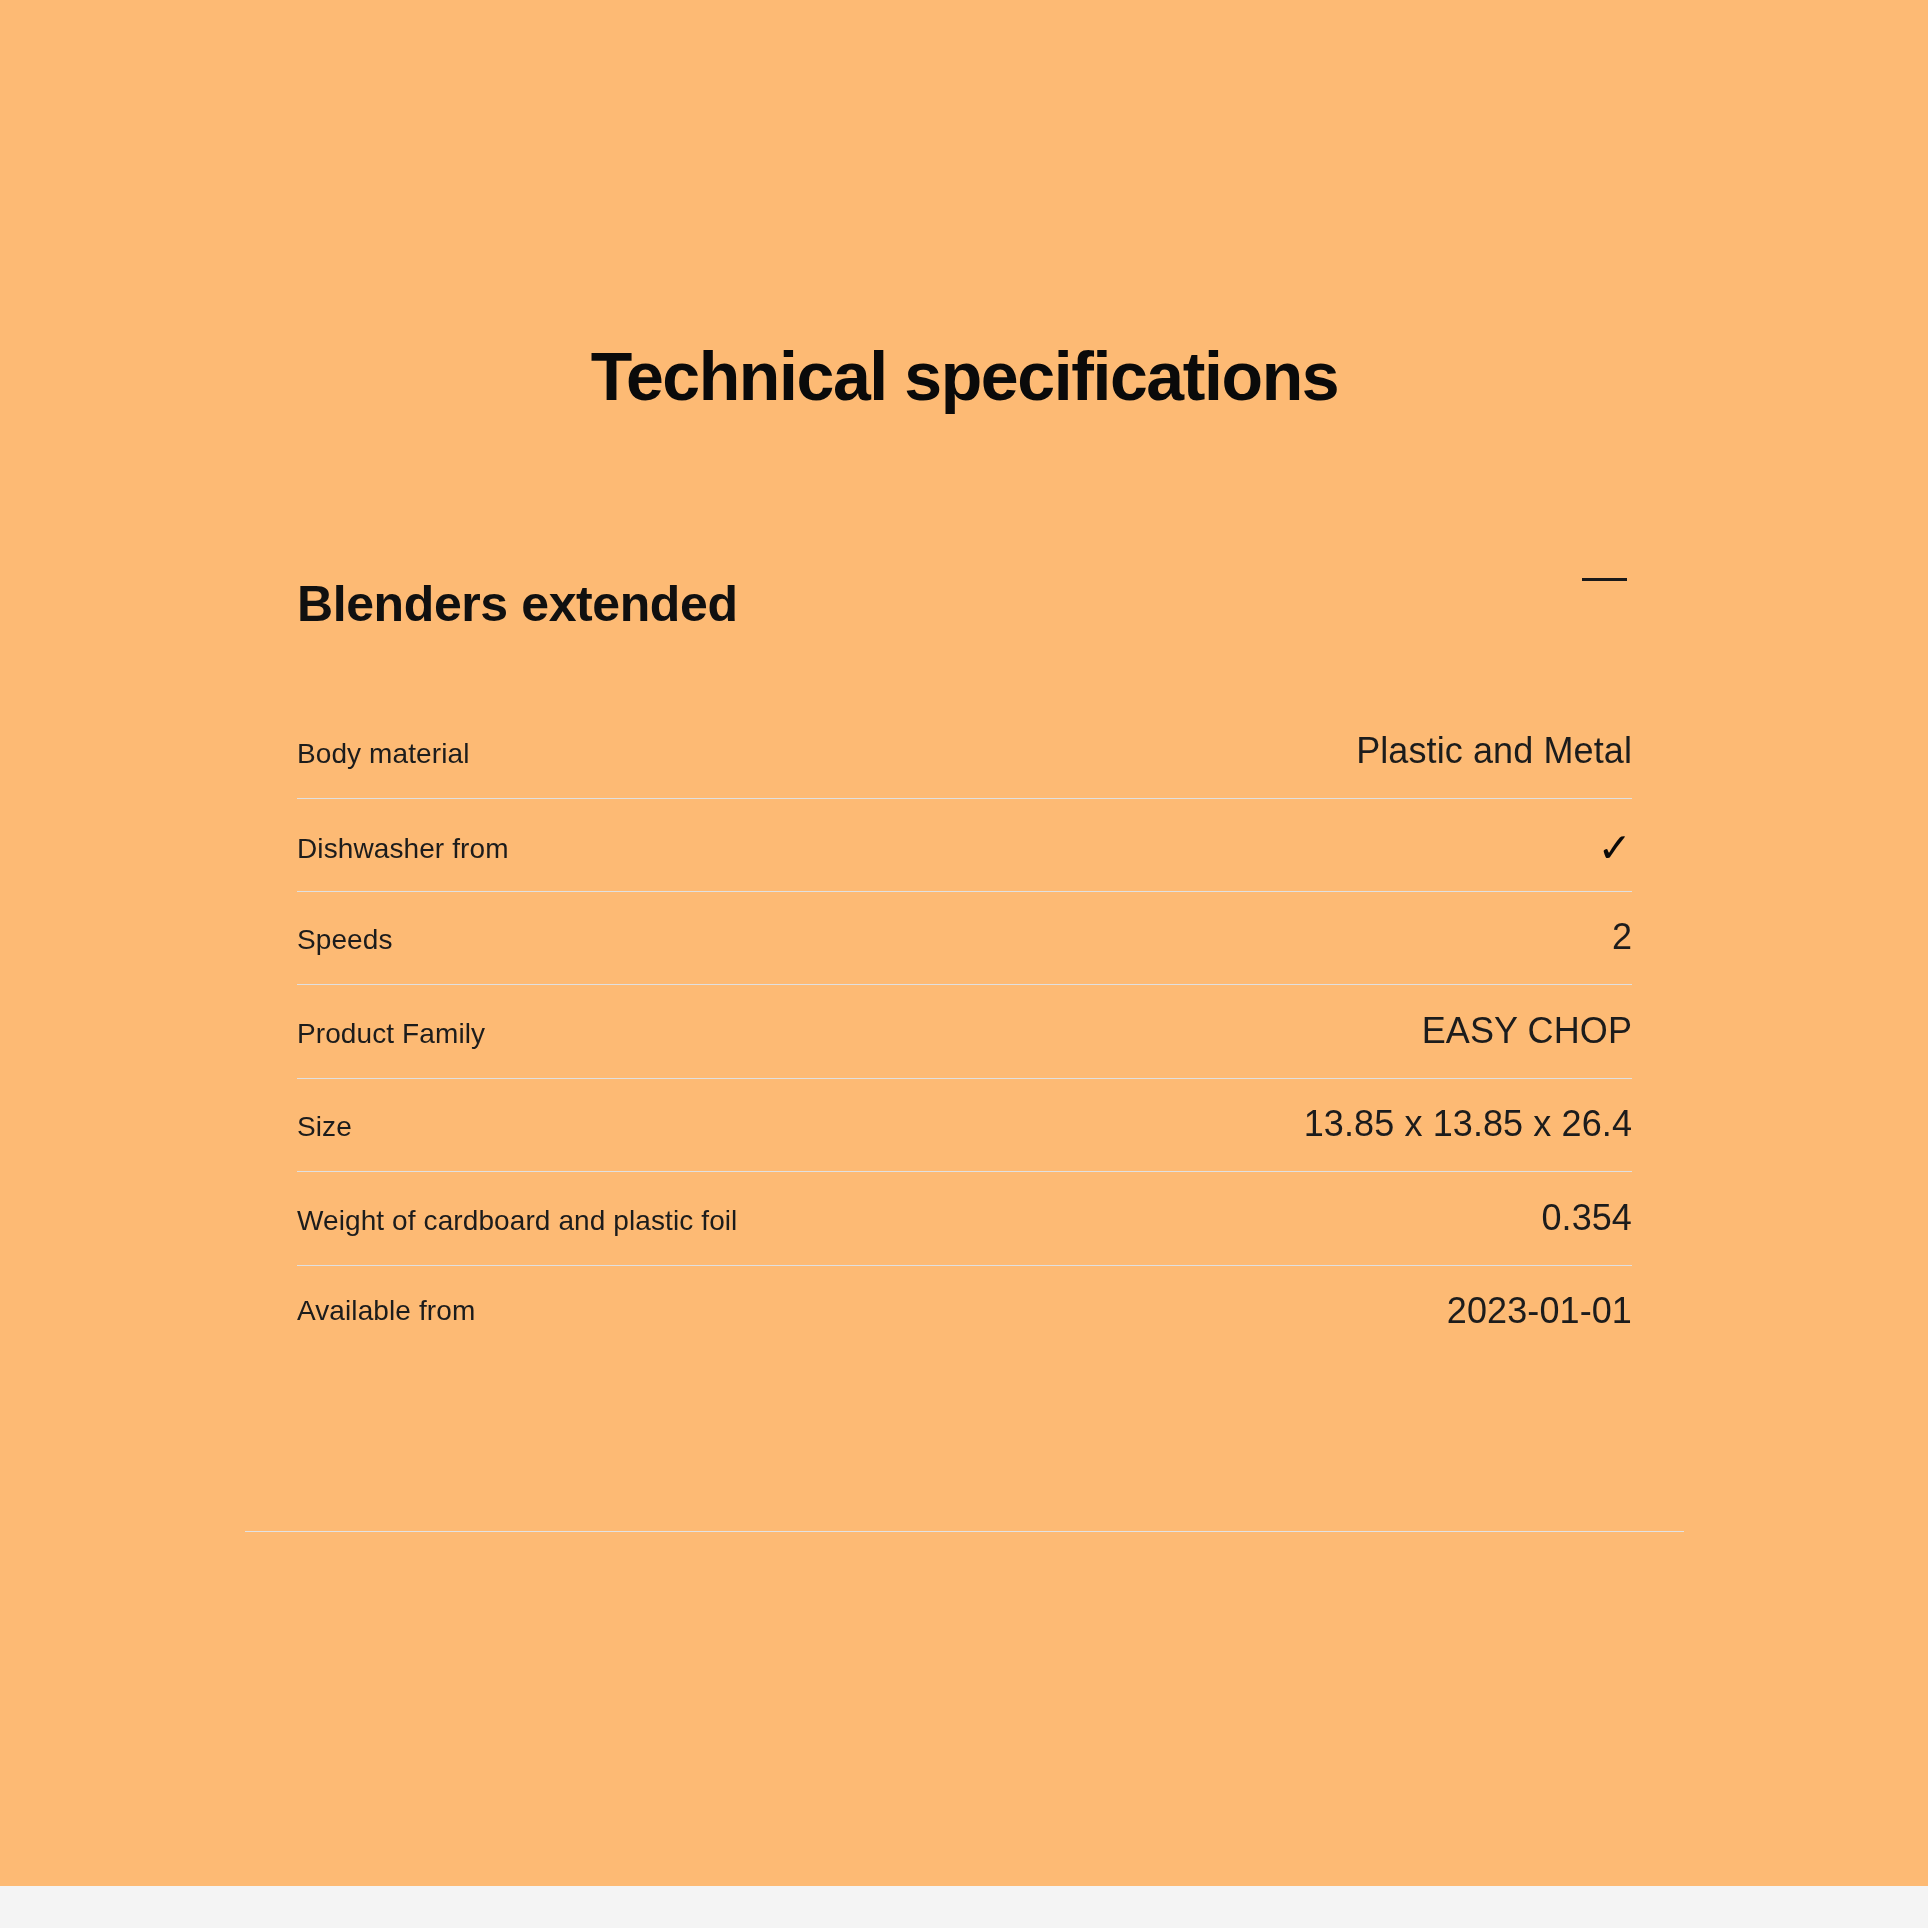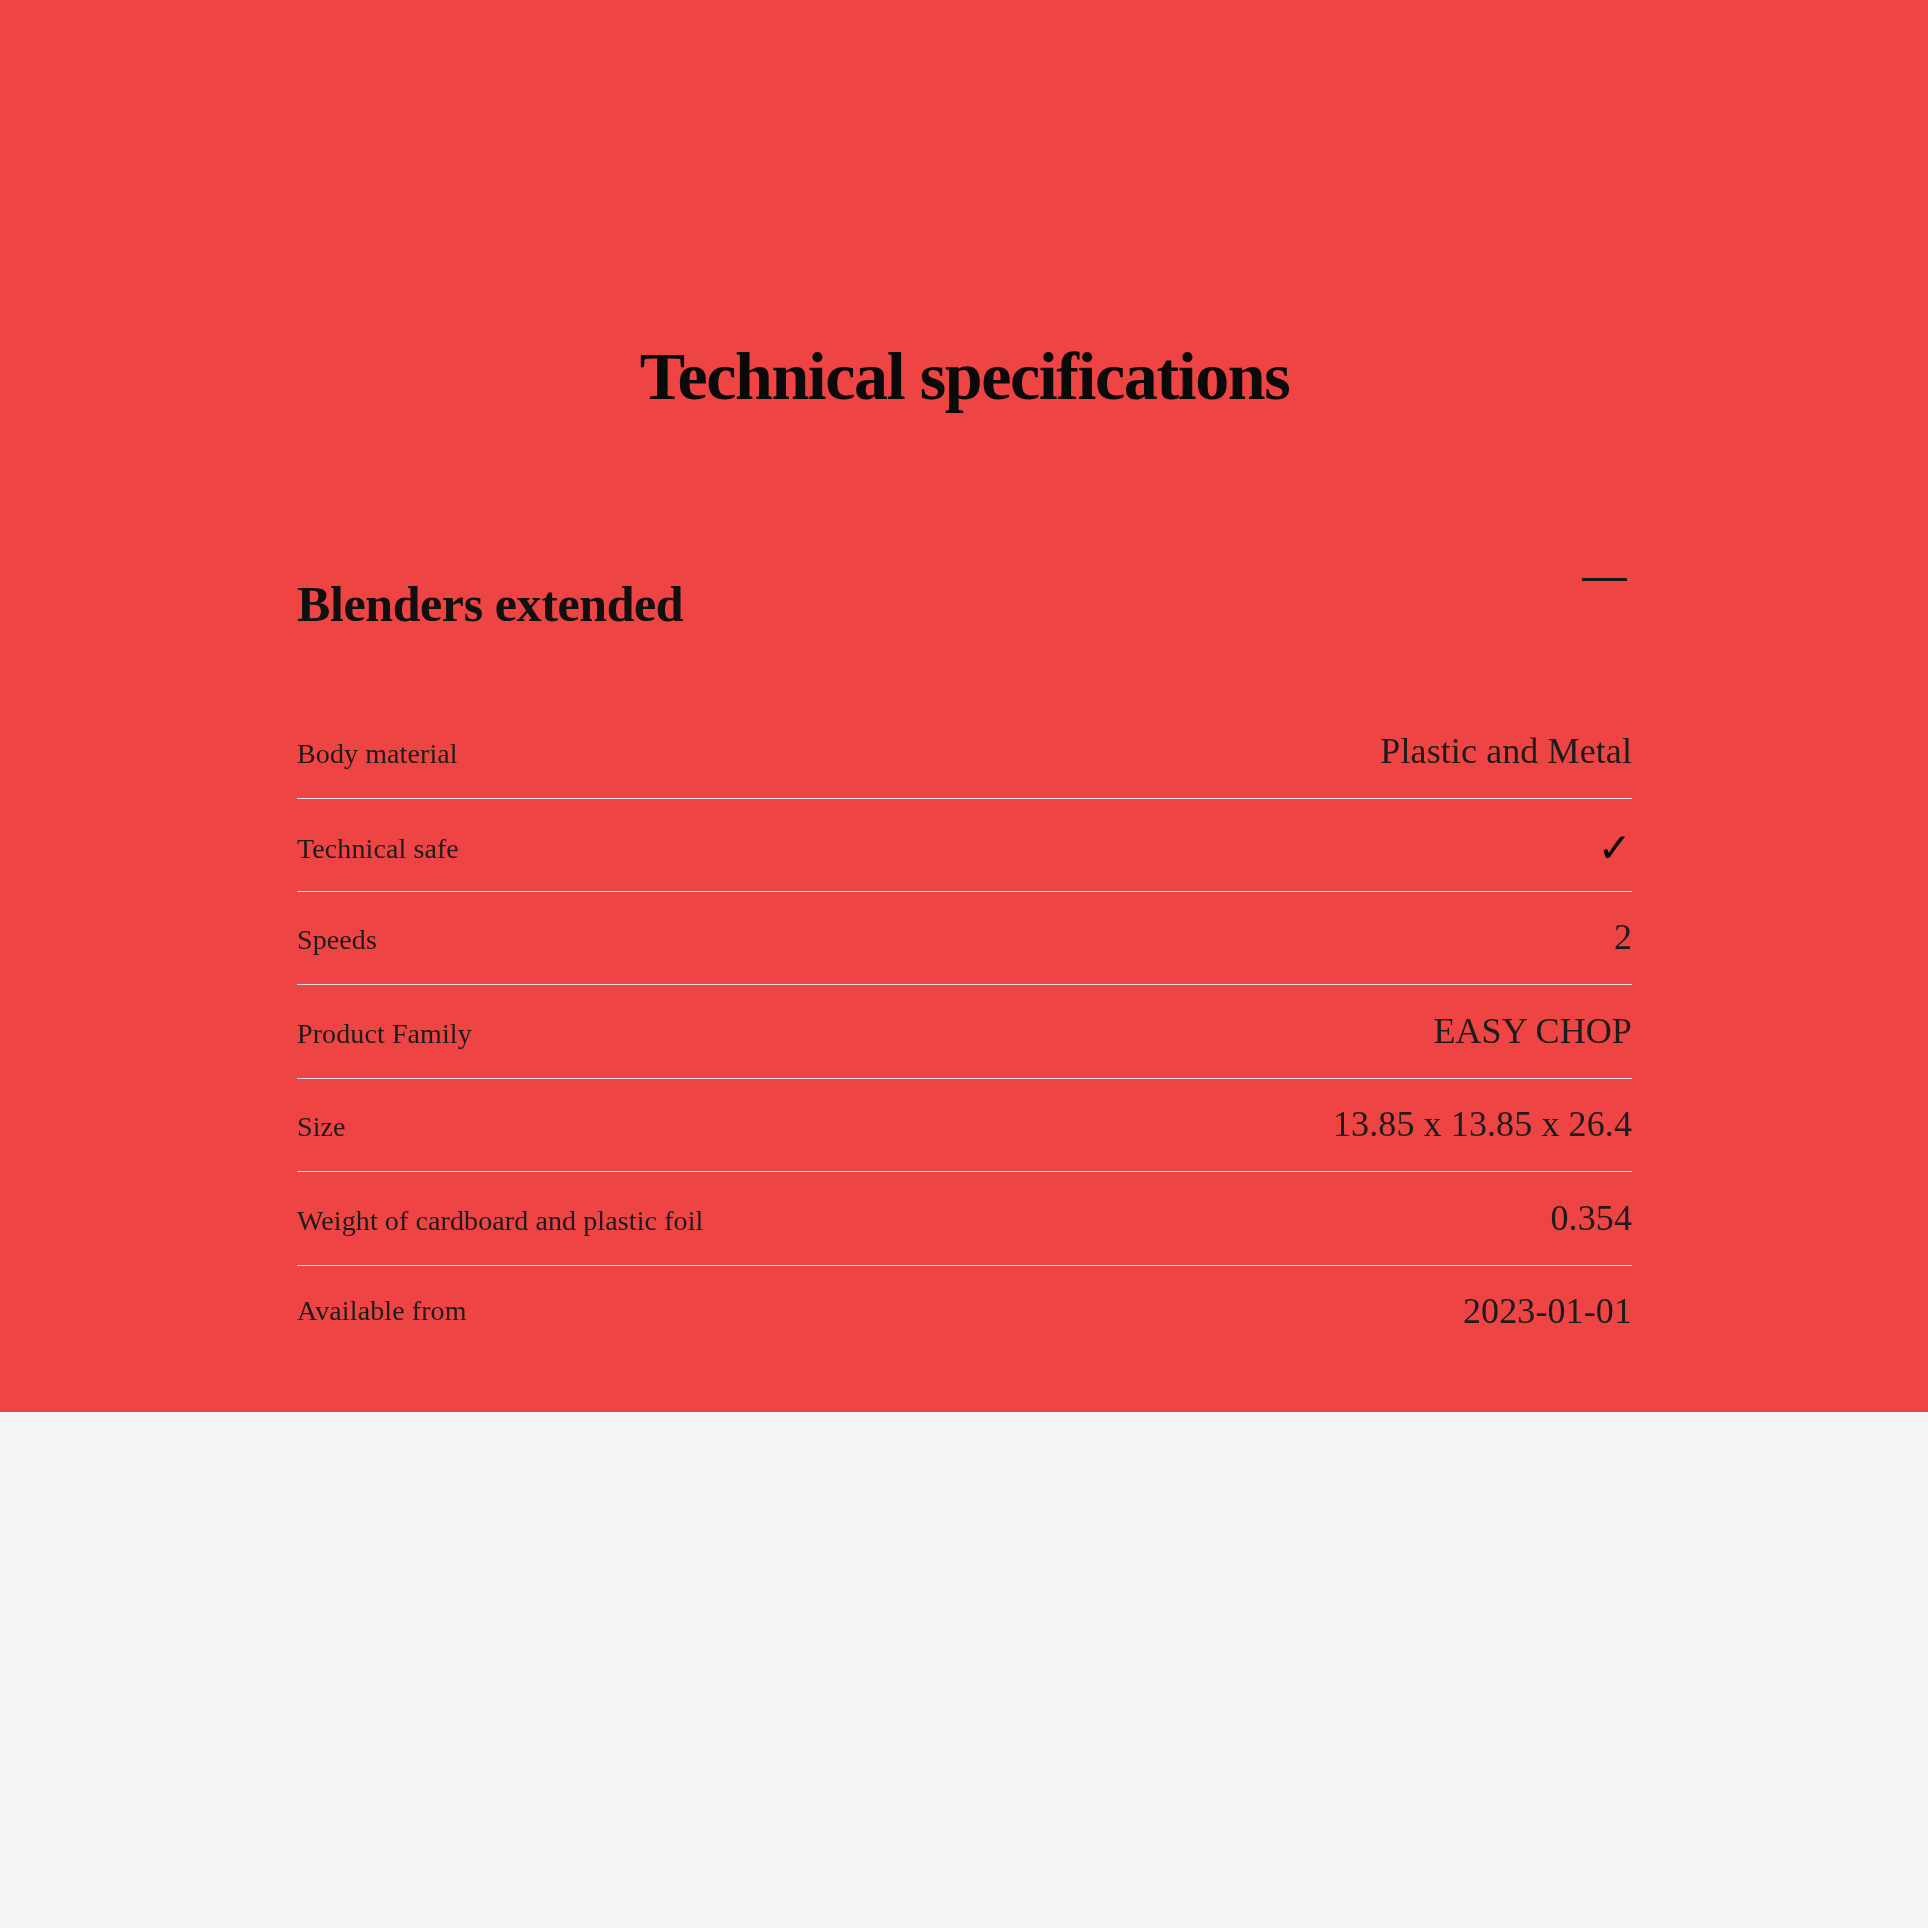--- a/index.html
+++ b/index.html
@@ -9,24 +9,23 @@
     width: 1928px;
     height: 1928px;
     background: #f4f4f4;
     font-family: "Liberation Sans", sans-serif;
     -webkit-font-smoothing: antialiased;
   }
 
   .page {
     position: relative;
     width: 1928px;
-    height: 1412px;
-    background: #ef4444;
+    height: 1886px;
+    background: #fdba74;
     overflow: hidden;
-    font-family: Liberation Serif, serif;
   }
 
   .spec-wrap {
     position: absolute;
     left: 245px;
     top: 339px;
     width: 1439px;
   }
 
   .page-title {
@@ -137,21 +136,21 @@
     </div>
 
     <div class="spec-table">
 
       <div class="spec-row">
         <span class="spec-label">Body material</span>
         <span class="spec-value">Plastic and Metal</span>
       </div>
 
       <div class="spec-row">
-        <span class="spec-label">Technical safe</span>
+        <span class="spec-label">Dishwasher from</span>
         <span class="spec-value check-icon">✓</span>
       </div>
 
       <div class="spec-row">
         <span class="spec-label">Speeds</span>
         <span class="spec-value">2</span>
       </div>
 
       <div class="spec-row">
         <span class="spec-label">Product Family</span>

